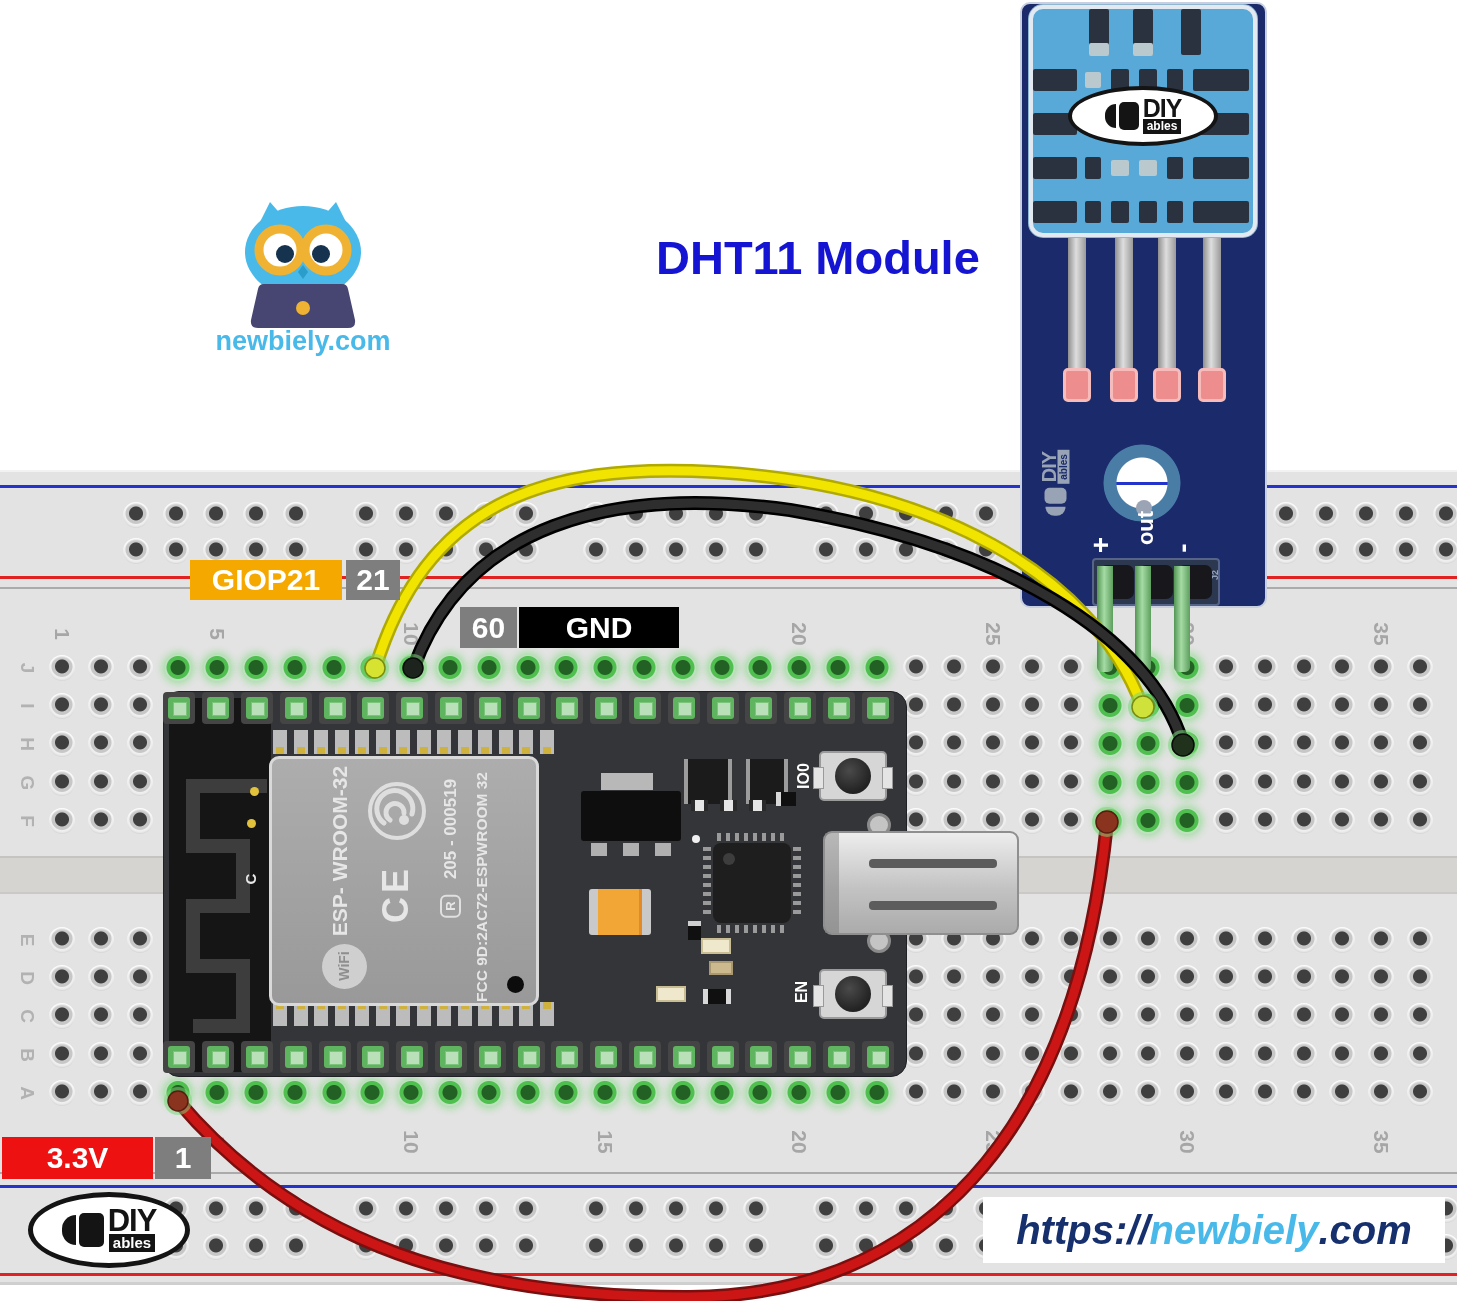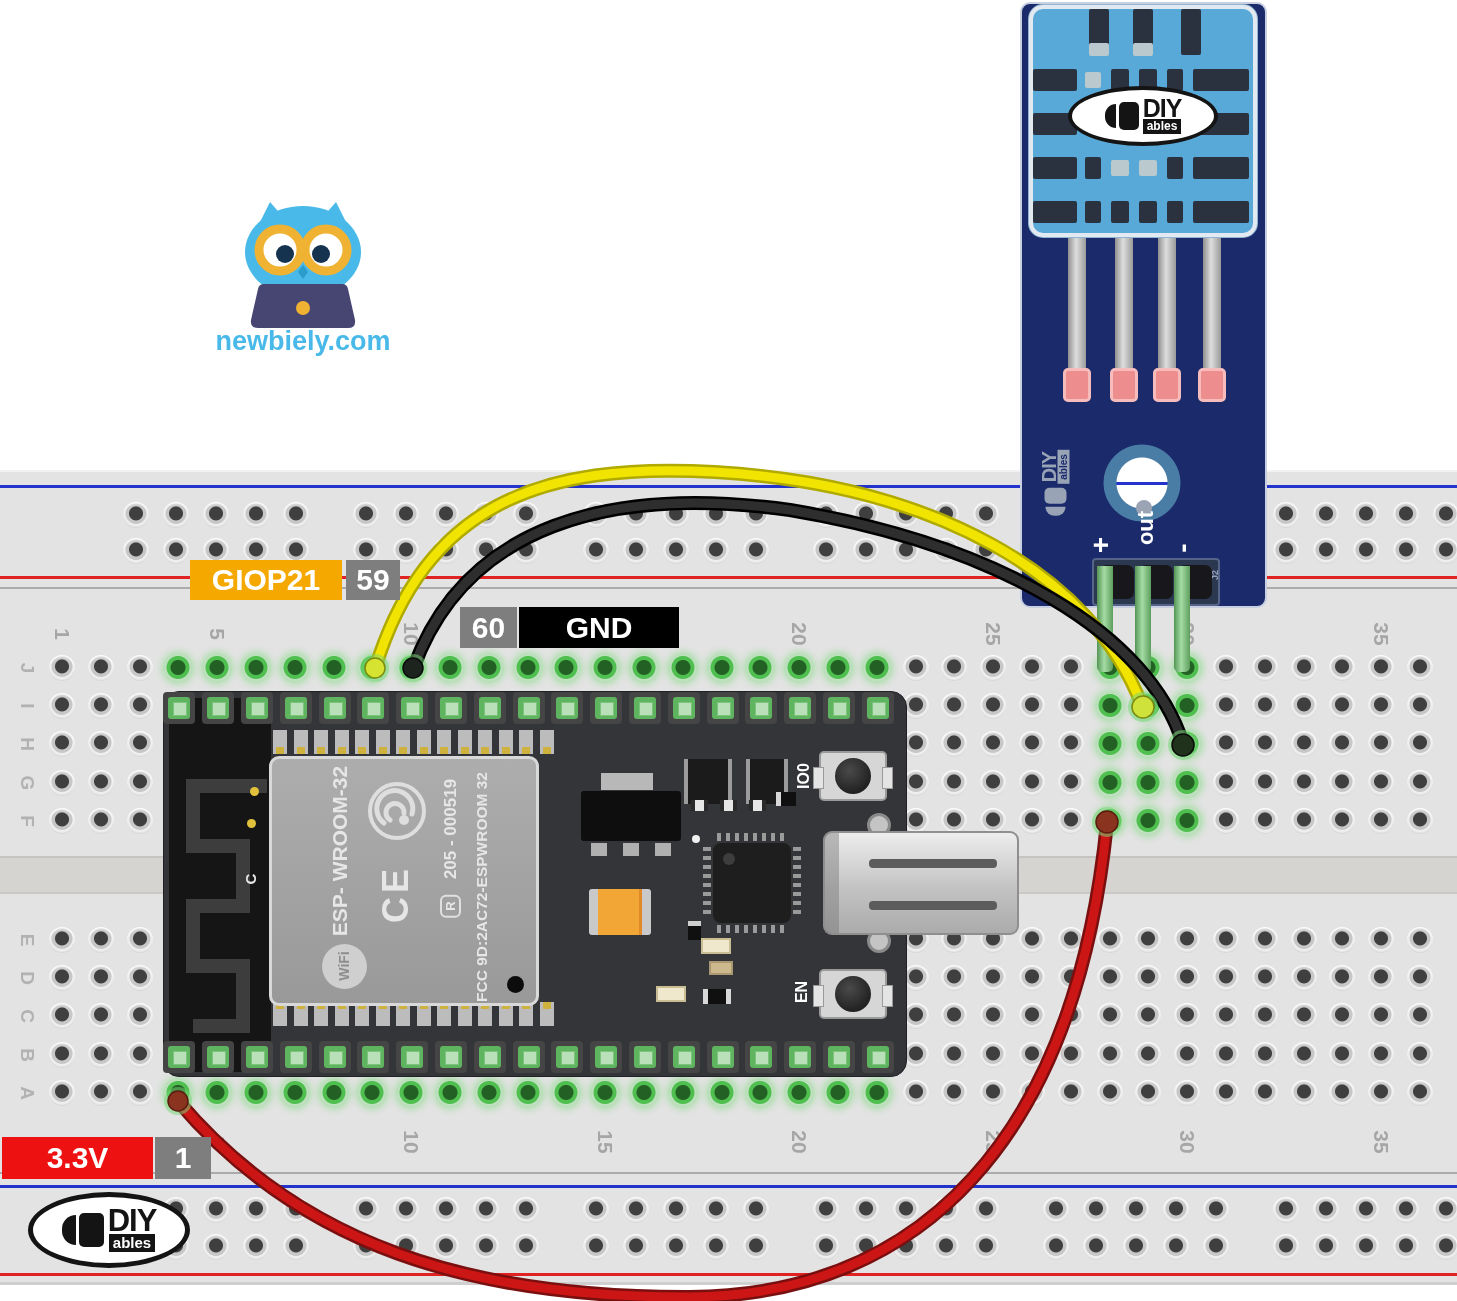--- a/index.html
+++ b/index.html
@@ -980,42 +980,48 @@
       <circle cx="1183" cy="745" r="15" fill="rgba(120,215,120,.55)"></circle>
         <circle cx="1183" cy="745" r="11" fill="#20321c" stroke="#0a0a0a" stroke-width="1.5"></circle>
       <circle cx="178" cy="1101" r="14" fill="rgba(120,215,120,.5)"></circle>
         <circle cx="178" cy="1101" r="10" fill="#8a3420" stroke="#5a1c10" stroke-width="1.5"></circle>
       <circle cx="1107" cy="822" r="15" fill="rgba(120,215,120,.55)"></circle>
         <circle cx="1107" cy="822" r="11" fill="#8a3420" stroke="#5a1c10" stroke-width="1.5"></circle>
     </g>
   </svg>
 
   <div class="chip" style="left: 190px; top: 560px; width: 152px; height: 40px; font-size: 30px; background: rgb(245, 168, 0);">GIOP21</div>
-  <div class="chip" style="left: 346px; top: 560px; width: 54px; height: 40px; font-size: 30px; background: rgb(126, 126, 126);">59</div>
+  <div class="chip" style="left: 346px; top: 560px; width: 54px; height: 40px; font-size: 30px; background: rgb(126, 126, 126);">21</div>
   <div class="chip" style="left: 460px; top: 607px; width: 57px; height: 41px; font-size: 30px; background: rgb(126, 126, 126);">60</div>
   <div class="chip" style="left: 519px; top: 607px; width: 160px; height: 41px; font-size: 30px; background: rgb(0, 0, 0);">GND</div>
   <div class="chip" style="left: 2px; top: 1137px; width: 151px; height: 42px; font-size: 30px; background: rgb(238, 17, 17);">3.3V</div>
   <div class="chip" style="left: 155px; top: 1137px; width: 56px; height: 42px; font-size: 30px; background: rgb(126, 126, 126);">1</div>
 
   <svg class="abs" style="left:228px;top:198px;" width="150" height="138" viewBox="0 0 150 138">
     <path d="M30,28 L42,4 L56,20 Z" fill="#49b9e9"></path>
     <path d="M120,28 L108,4 L94,20 Z" fill="#49b9e9"></path>
     <ellipse cx="75" cy="54" rx="58" ry="46" fill="#49b9e9"></ellipse>
     <path d="M70,47 Q75,40 80,47" fill="none" stroke="#f0b232" stroke-width="6"></path>
     <circle cx="52" cy="52" r="21" fill="#fff" stroke="#f0b232" stroke-width="9"></circle>
     <circle cx="98" cy="52" r="21" fill="#fff" stroke="#f0b232" stroke-width="9"></circle>
     <circle cx="57" cy="56" r="9" fill="#15324e"></circle>
     <circle cx="93" cy="56" r="9" fill="#15324e"></circle>
     <path d="M70,74 L75,67 L80,74 L75,81 Z" fill="#2a9dcb"></path>
     <path d="M36,86 L114,86 Q119,86 120,91 L127,122 Q128,130 120,130 L30,130 Q22,130 23,122 L30,91 Q31,86 36,86 Z" fill="#474672"></path>
     <circle cx="75" cy="110" r="7" fill="#f0b232"></circle>
   </svg>
   <div class="caption" style="left:203px;top:326px;width:200px;">newbiely.com</div>
 
-
+  <div class="title" style="left: 656px; top: 230px; color: rgb(20, 20, 210);">DHT11 Module</div>
+
+  <div class="urlbox">
+    <span style="color:#16306e;">https://</span>
+      <span style="color:#49b9e9;">newbiely</span>
+      <span style="color:#16306e;">.com</span>
+  </div>
 
   <div class="dy-oval" style="left:28px;top:1192px;width:162px;height:76px;">
     <span class="dy-row">
       <span class="dy-disc" style="width:14px;height:30px;"></span>
       <span class="dy-sq" style="width:25px;height:34px;"></span>
     </span>
     <span class="dy-col">
       <span class="dy-word" style="font-size:31px;">DIY</span>
       <span class="dy-sub" style="font-size:15px;">ables</span>
     </span>

